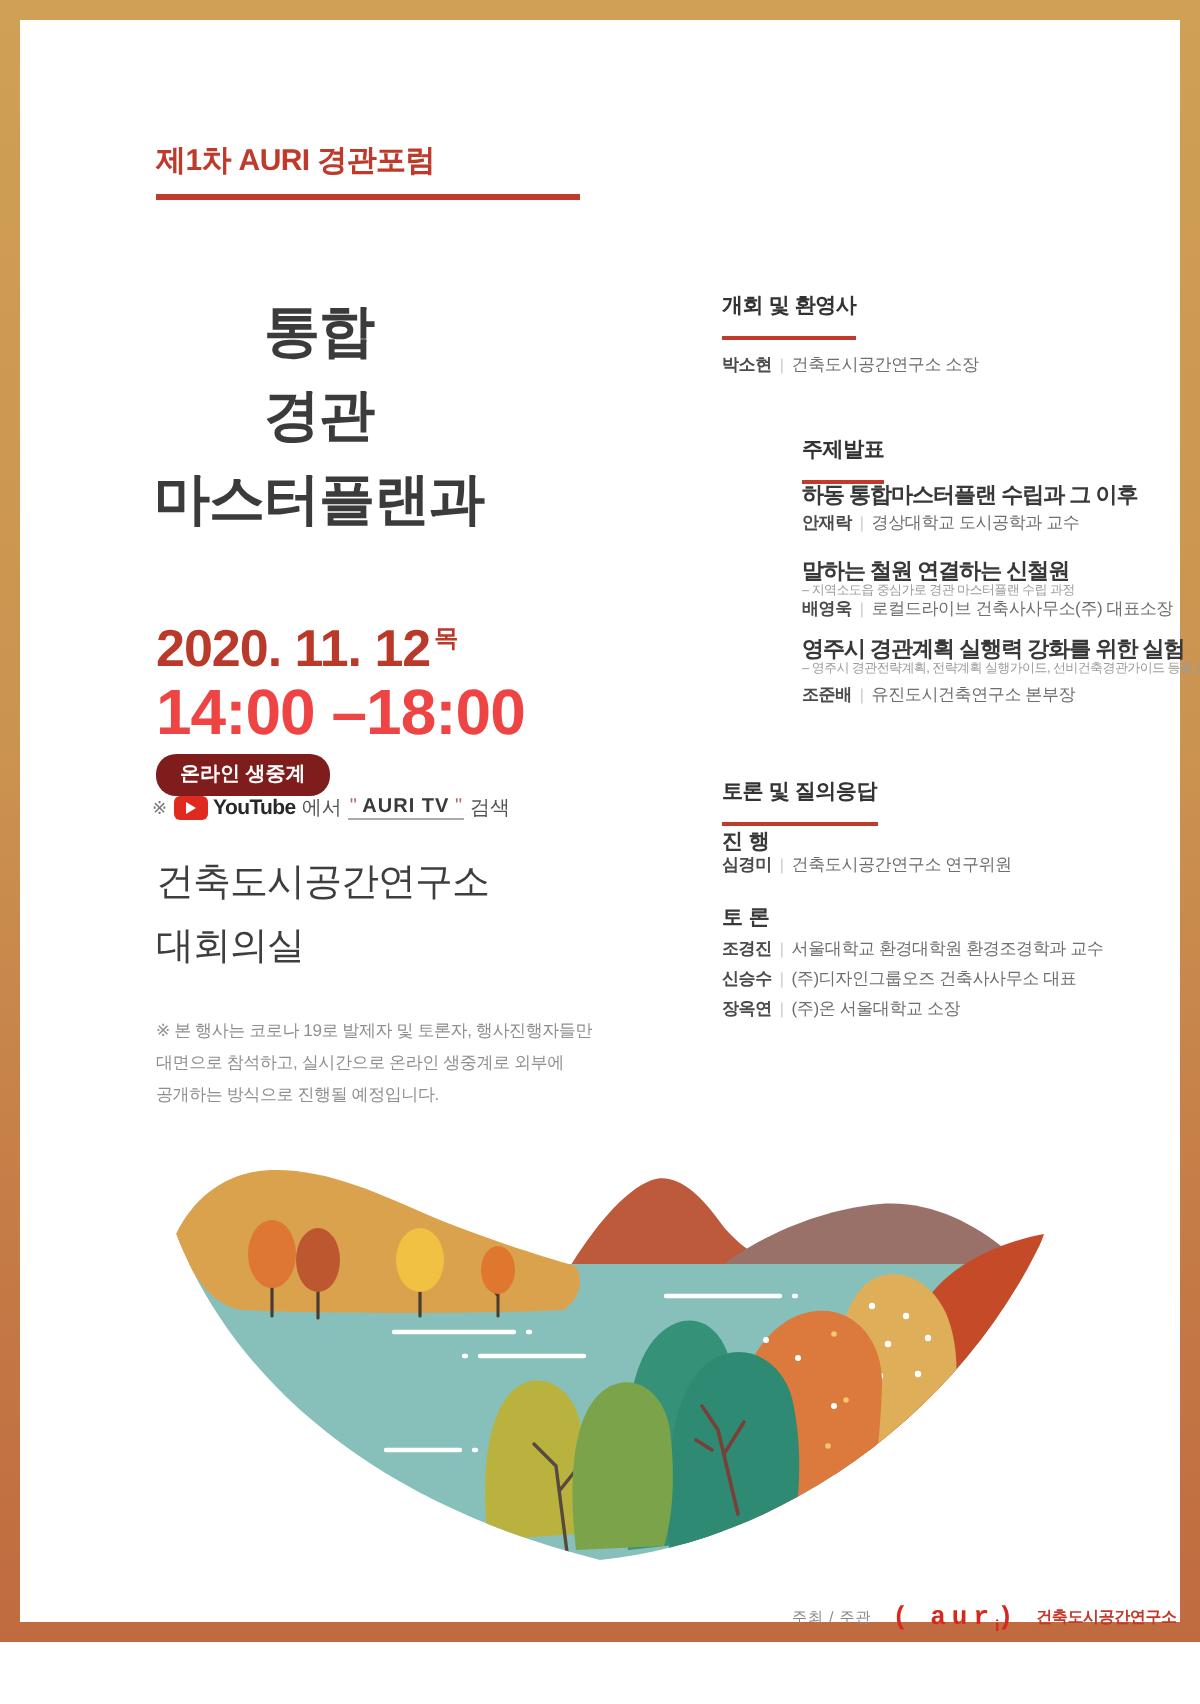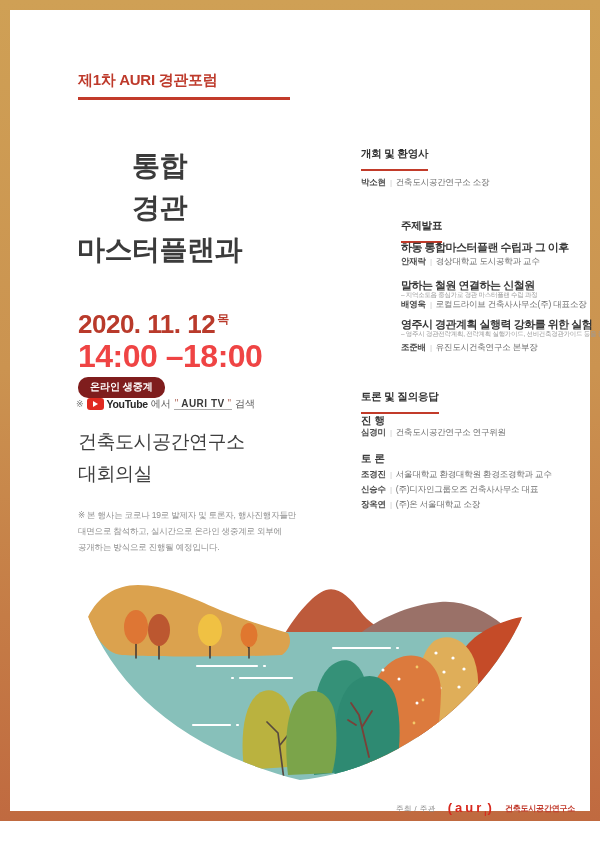--- a/index.html
+++ b/index.html
@@ -42,21 +42,21 @@
   .row{position:absolute;left:0;font-size:8.5px;color:#6e6e6e;white-space:nowrap;letter-spacing:-0.2px;}
   .row .name{font-weight:700;color:#4b4b4b;}
   .row .sep{color:#c9c9c9;margin:0 4px;font-size:8px;}
   .item-title{position:absolute;left:0;font-size:11px;font-weight:700;color:#383838;white-space:nowrap;letter-spacing:-0.5px;}
   .item-note{position:absolute;left:0;font-size:6.5px;color:#9b9b9b;white-space:nowrap;letter-spacing:-0.3px;}
   .sub-label{position:absolute;left:0;font-size:10.5px;font-weight:700;color:#3a3a3a;}
   
   .footer{left:386px;top:790px;display:flex;align-items:center;gap:12px;}
   .host-label{font-size:7.5px;color:#888;letter-spacing:0.5px;}
   .auri-logo{color:#D7281D;font-weight:700;font-size:13px;letter-spacing:1px;white-space:nowrap;}
-  .auri-logo .ltr{letter-spacing:3px;margin-left:2px;}
+  .auri-logo .ltr{letter-spacing:3px;margin-left:12px;font-family:Liberation Mono, monospace;}
   .auri-logo sub{font-size:8px;letter-spacing:0;}
   .auri-logo .pc{margin-left:1px;}
   .org-name{font-size:8px;font-weight:700;color:#C1392B;letter-spacing:-0.2px;}
   .illus{left:50px;top:565px;}
 </style>
 </head>
 <body>
 
 <div class="poster">
   <div class="panel">

